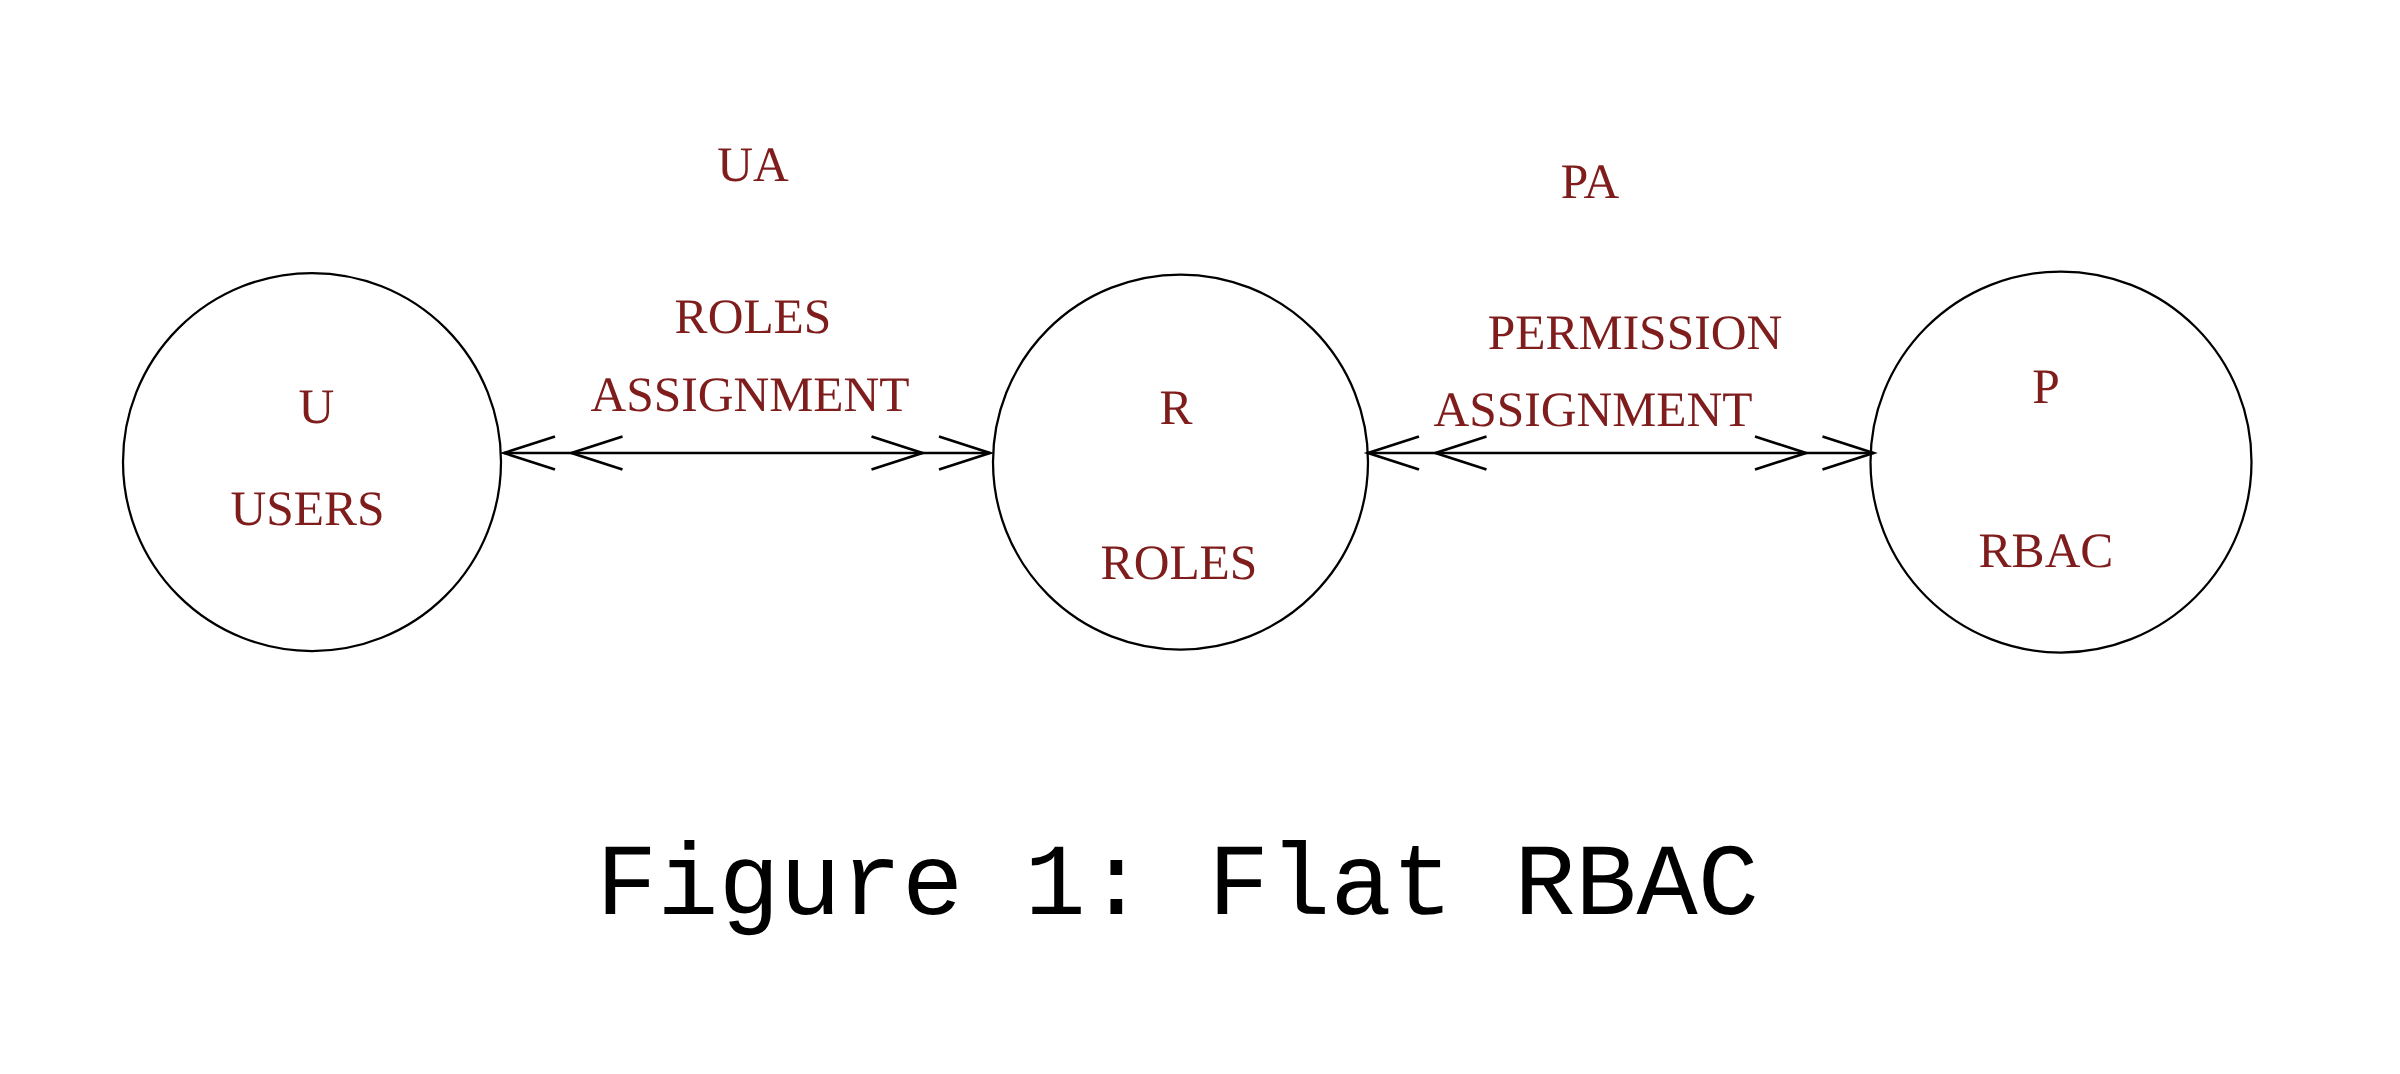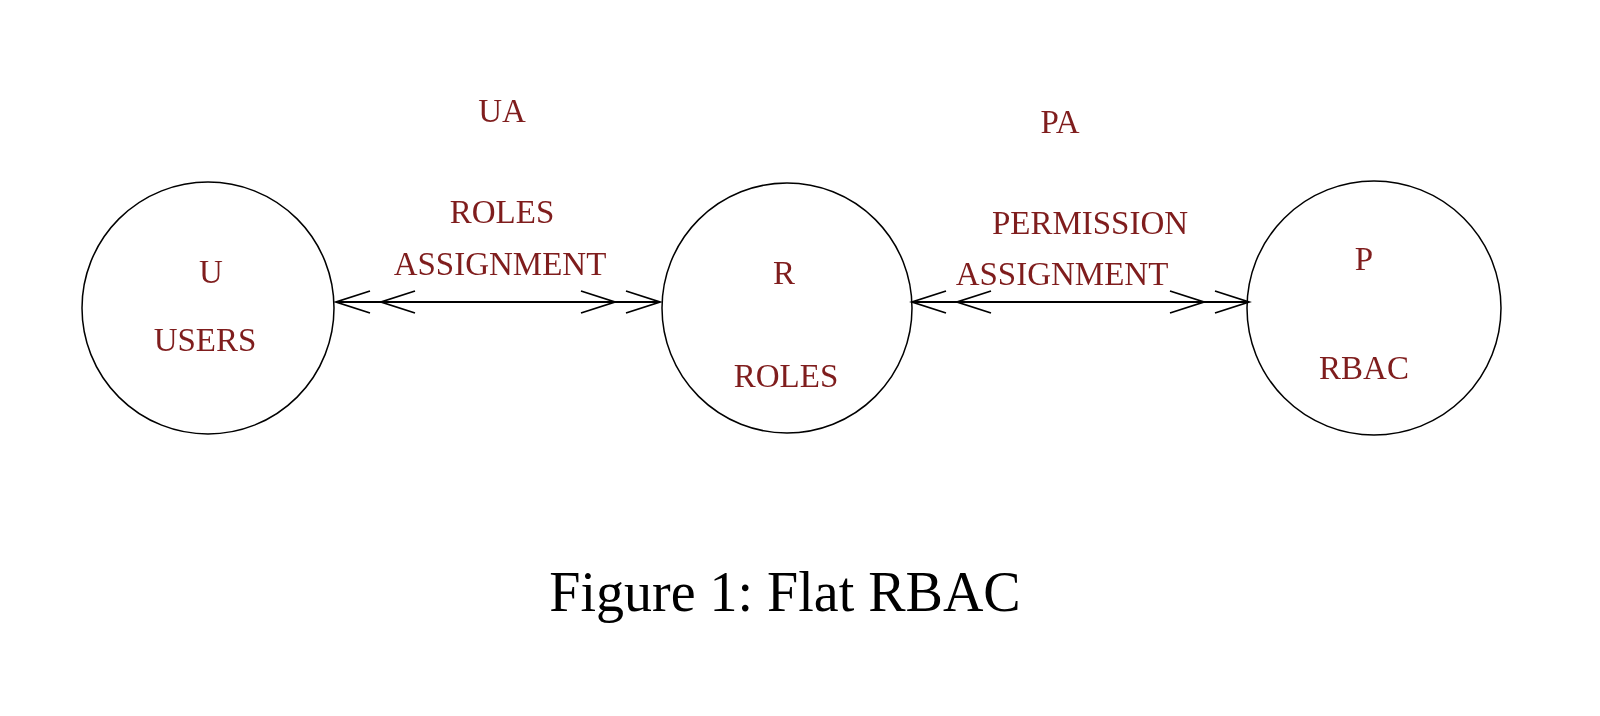--- a/index.html
+++ b/index.html
@@ -34,25 +34,25 @@
     line-height: 1.1;
     white-space: nowrap;
     text-align: center;
     color: #7f1d1d;
   }
   .caption {
     position: absolute;
     left: 785px;
     top: 593px;
     transform: translate(-50%, -50%);
-    font-size: 56px;
+    font-size: 68px;
     line-height: 1.1;
     white-space: nowrap;
     color: #000000;
-    font-family: Liberation Serif, serif;
+    font-family: Liberation Mono, monospace;
   }
 </style>
 </head>
 <body>
 
 <div class="stage">
 
   <svg class="shapes" viewBox="0 0 1600 716">
 
     <circle cx="208" cy="308" r="126" fill="none" stroke="#000000" stroke-width="1.5"></circle>

